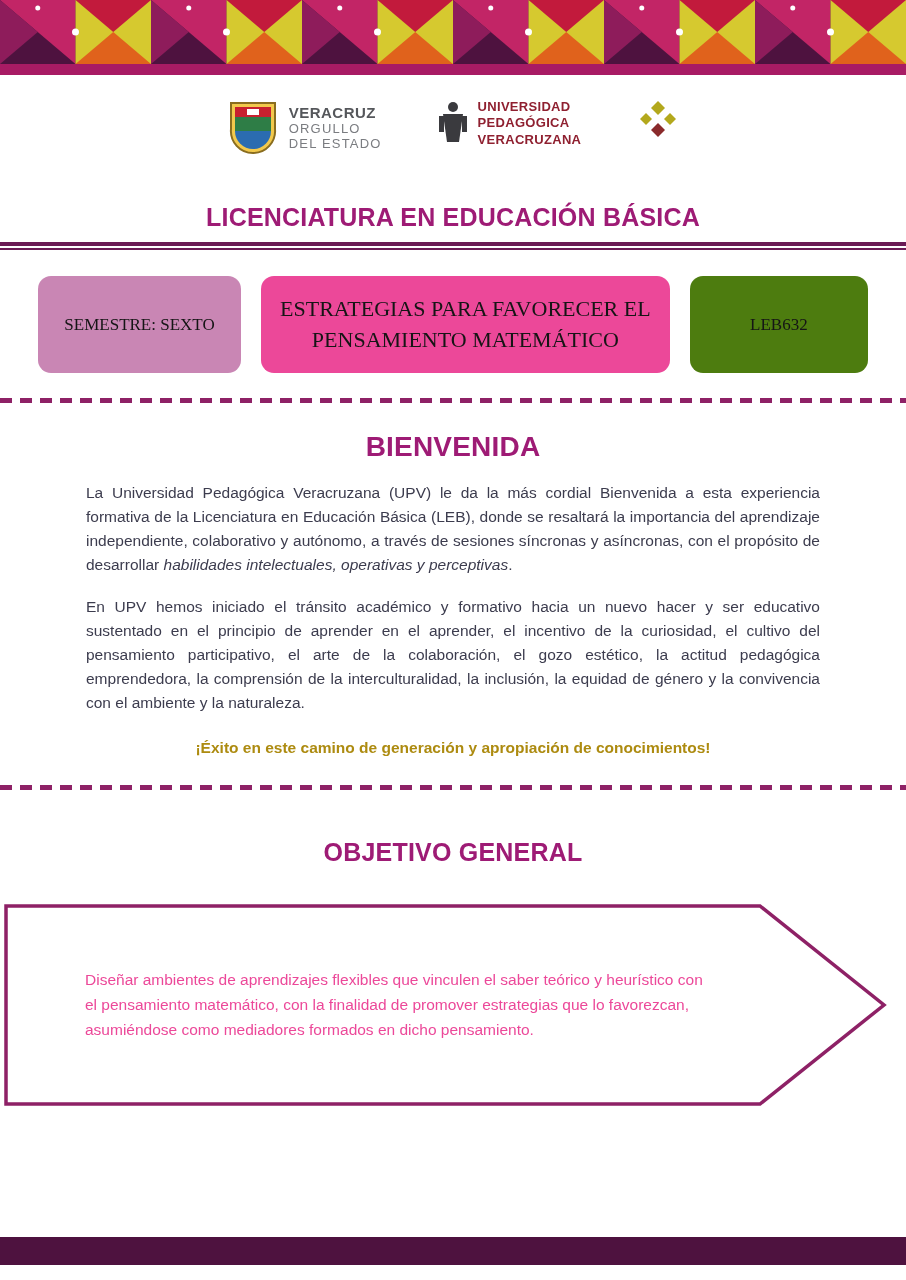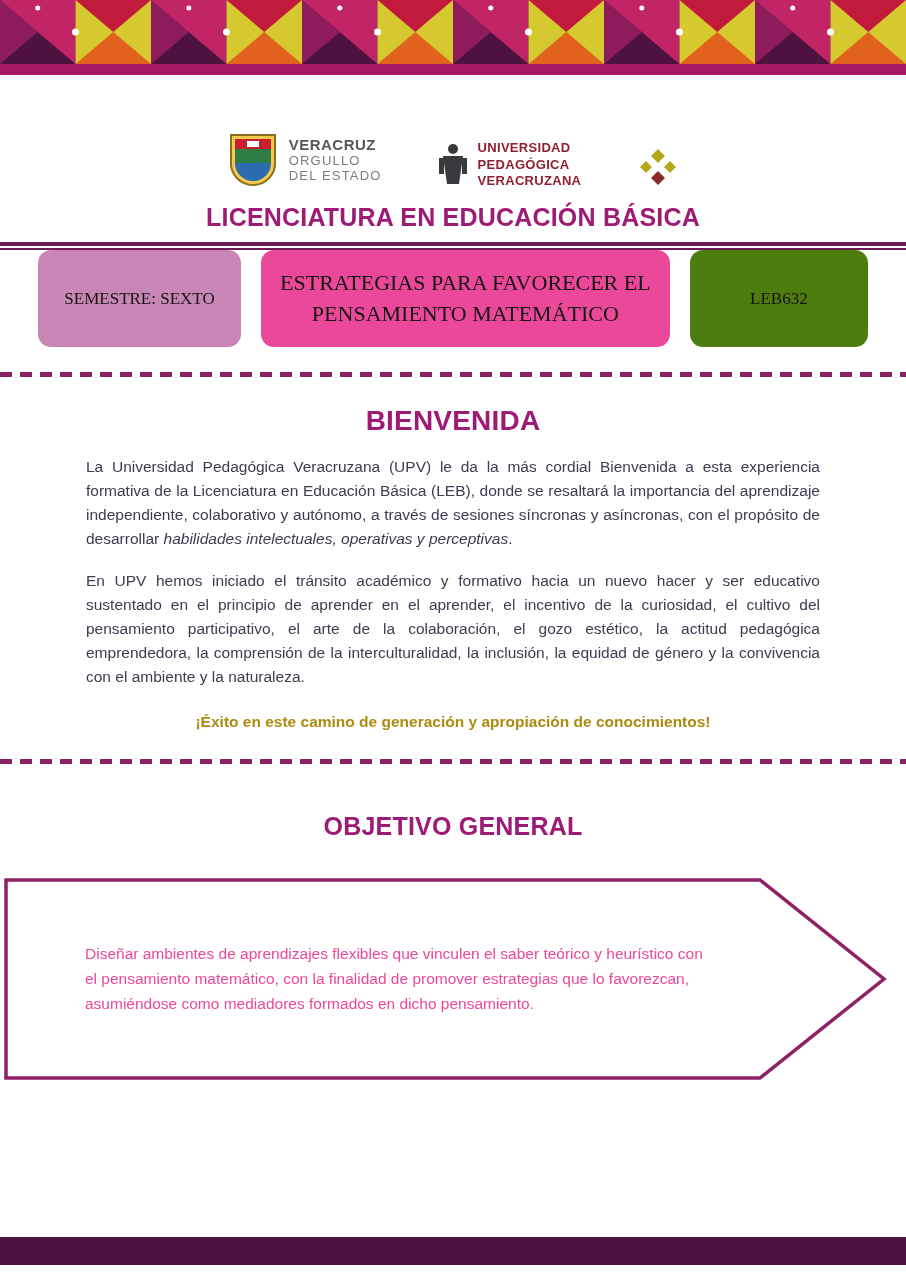--- a/index.html
+++ b/index.html
@@ -10,21 +10,21 @@
     position:relative;
     overflow:hidden;
   }
   .page { position:relative; width:906px; height:1280px; background:#fff; }
 
   
   .banner { display:block; width:906px; height:75px; }
 
   
   .logos {
-    display:flex; justify-content:center; align-items:flex-end;
+    display:flex; justify-content:center; align-items:flex-start;
     gap:56px; margin-top:24px; height:90px;
   }
   .logo { display:flex; align-items:center; gap:10px; }
   .logo-lines { display:flex; flex-direction:column; line-height:1.15; }
   .gob-l1 { font-weight:700; font-size:15px; color:#55575b; letter-spacing:.5px; }
   .gob-l2, .gob-l3 { font-size:13px; color:#7a7c80; letter-spacing:1.2px; }
   .sev-acro { font-weight:700; font-size:26px; color:#C8202F; line-height:1; }
   .sev-sub { font-size:10.5px; color:#6b6d71; line-height:1.2; }
   .upv-line { font-weight:700; font-size:13px; color:#8F2030; letter-spacing:.3px; line-height:1.25; }
   .vc-line { font-weight:700; font-size:17px; color:#8A2A2B; line-height:.95; letter-spacing:.5px; }
@@ -36,21 +36,21 @@
     text-align:center; color:#9E1B75; font-size:25px; font-weight:700;
     margin-top:14px; letter-spacing:.2px;
   }
   .double-rule {
     margin-top:10px; height:8px;
     border-top:4px solid #6B1A55;
     border-bottom:2px solid #6B1A55;
   }
 
   
-  .pills { display:flex; justify-content:center; gap:20px; padding:0 38px;border-radius:29px; }
+  .pills { display:flex; justify-content:center; gap:20px; margin-top:26px; padding:0 38px;border-radius:29px; }
   .pill {
     border-radius:13px; display:flex; align-items:center; justify-content:center;
     text-align:center; font-family:"Liberation Serif", serif;
     font-size:17px; color:#151515; height:97px; padding:0 16px;
   }
   .pill-semester { width:205px; background:#C986B4; }
   .pill-course  { width:413px; background:#ec4899; font-size:22px; line-height:1.4; }
   .pill-code    { width:180px; background:#4d7c0f; }
 
   

